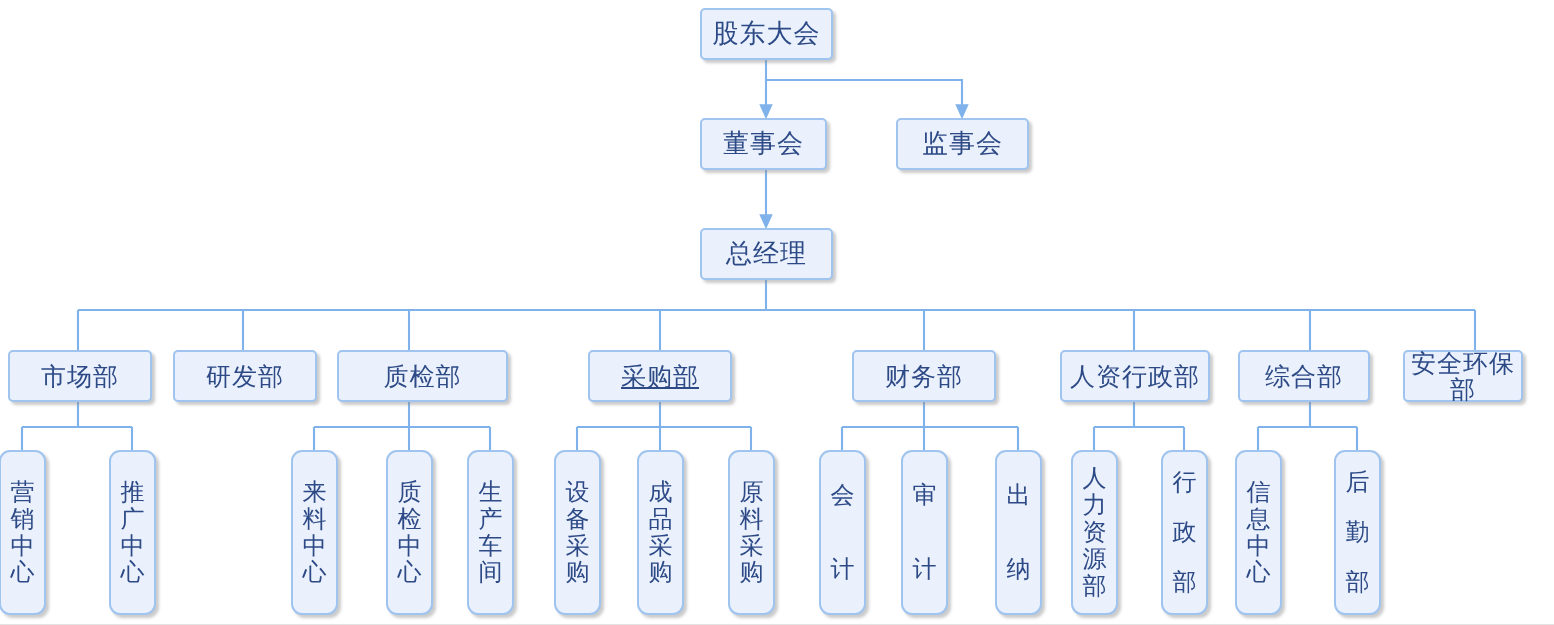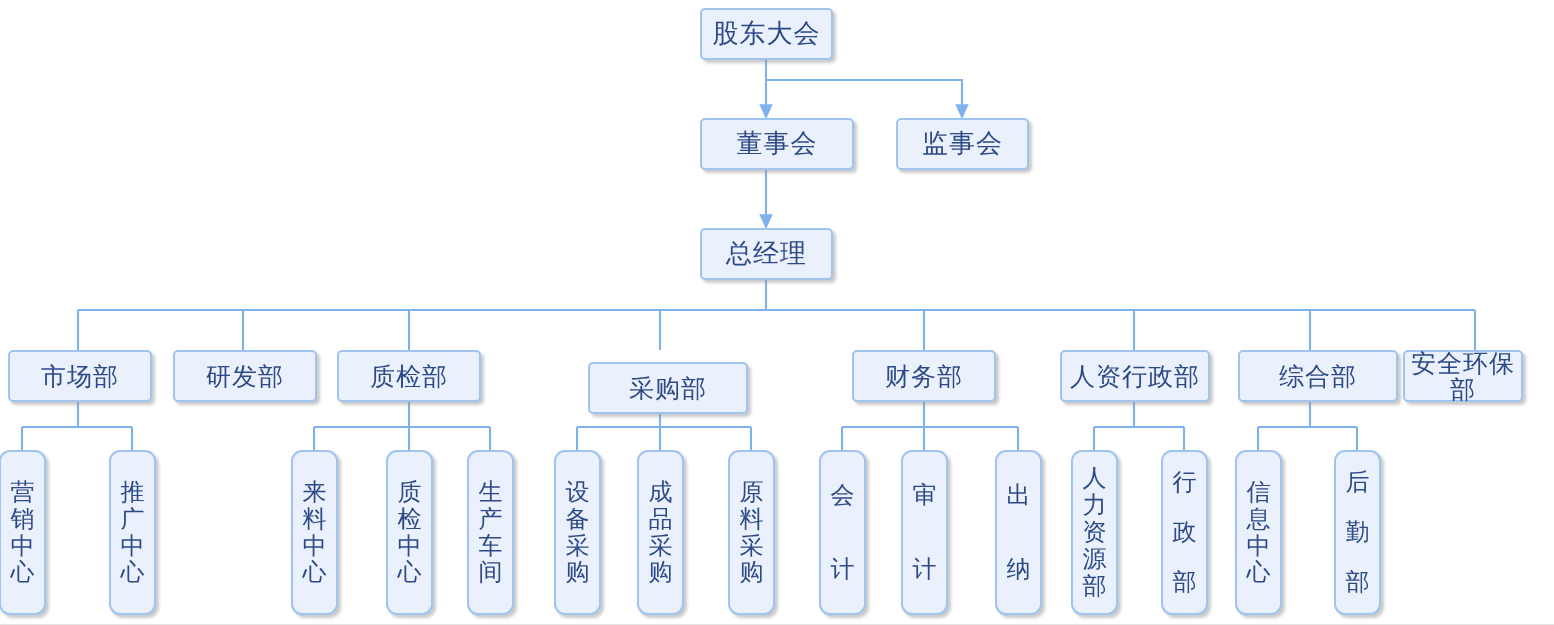--- a/index.html
+++ b/index.html
@@ -141,51 +141,51 @@
       <path d="M1258,427 L1357,427"></path>
       <path d="M1258,427 L1258,450"></path>
       <path d="M1357,427 L1357,450"></path>
     </g>
   </svg>
 
   <div class="node top" style="left:700px; top:8px; width:133px; height:52px;">
     <span>股东大会</span>
   </div>
 
-  <div class="node top" style="left:700px; top:118px; width:154px; height:52px;">
+  <div class="node top" style="left:700px; top:118px; width:127px; height:52px;">
     <span>董事会</span>
   </div>
 
   <div class="node top" style="left:700px; top:228px; width:133px; height:52px;">
     <span>总经理</span>
   </div>
 
   <div class="node top" style="left:896px; top:118px; width:133px; height:52px;">
     <span>监事会</span>
   </div>
 
   <div class="node dept" style="left:8px; top:350px; width:144px; height:52px;">
     <span>市场部</span>
   </div>
   <div class="node dept" style="left:173px; top:350px; width:144px; height:52px;justify-content:center;">
     <span>研发部</span>
   </div>
-  <div class="node dept" style="left:337px; top:350px; width:144px; height:52px;">
+  <div class="node dept" style="left:337px; top:350px; width:171px; height:52px;">
     <span>质检部</span>
   </div>
-  <div class="node dept" style="left:588px; top:362px; width:160px; height:52px;">
+  <div class="node dept" style="left:588px; top:350px; width:144px; height:52px;text-decoration:underline;">
     <span>采购部</span>
   </div>
   <div class="node dept" style="left:852px; top:350px; width:144px; height:52px;">
     <span>财务部</span>
   </div>
   <div class="node dept" style="left:1060px; top:350px; width:150px; height:52px;">
     <span>人资行政部</span>
   </div>
-  <div class="node dept" style="left:1238px; top:350px; width:160px; height:52px;">
+  <div class="node dept" style="left:1238px; top:350px; width:132px; height:52px;">
     <span>综合部</span>
   </div>
   <div class="node dept" style="left:1403px; top:350px; width:120px; height:52px;">
     <span>安全环保部</span>
   </div>
 
   <div class="node leaf" style="left:-1px; top:450px; width:47px; height:165px;">
     <div class="vtext">
       <span>营</span>
       <span>销</span>

